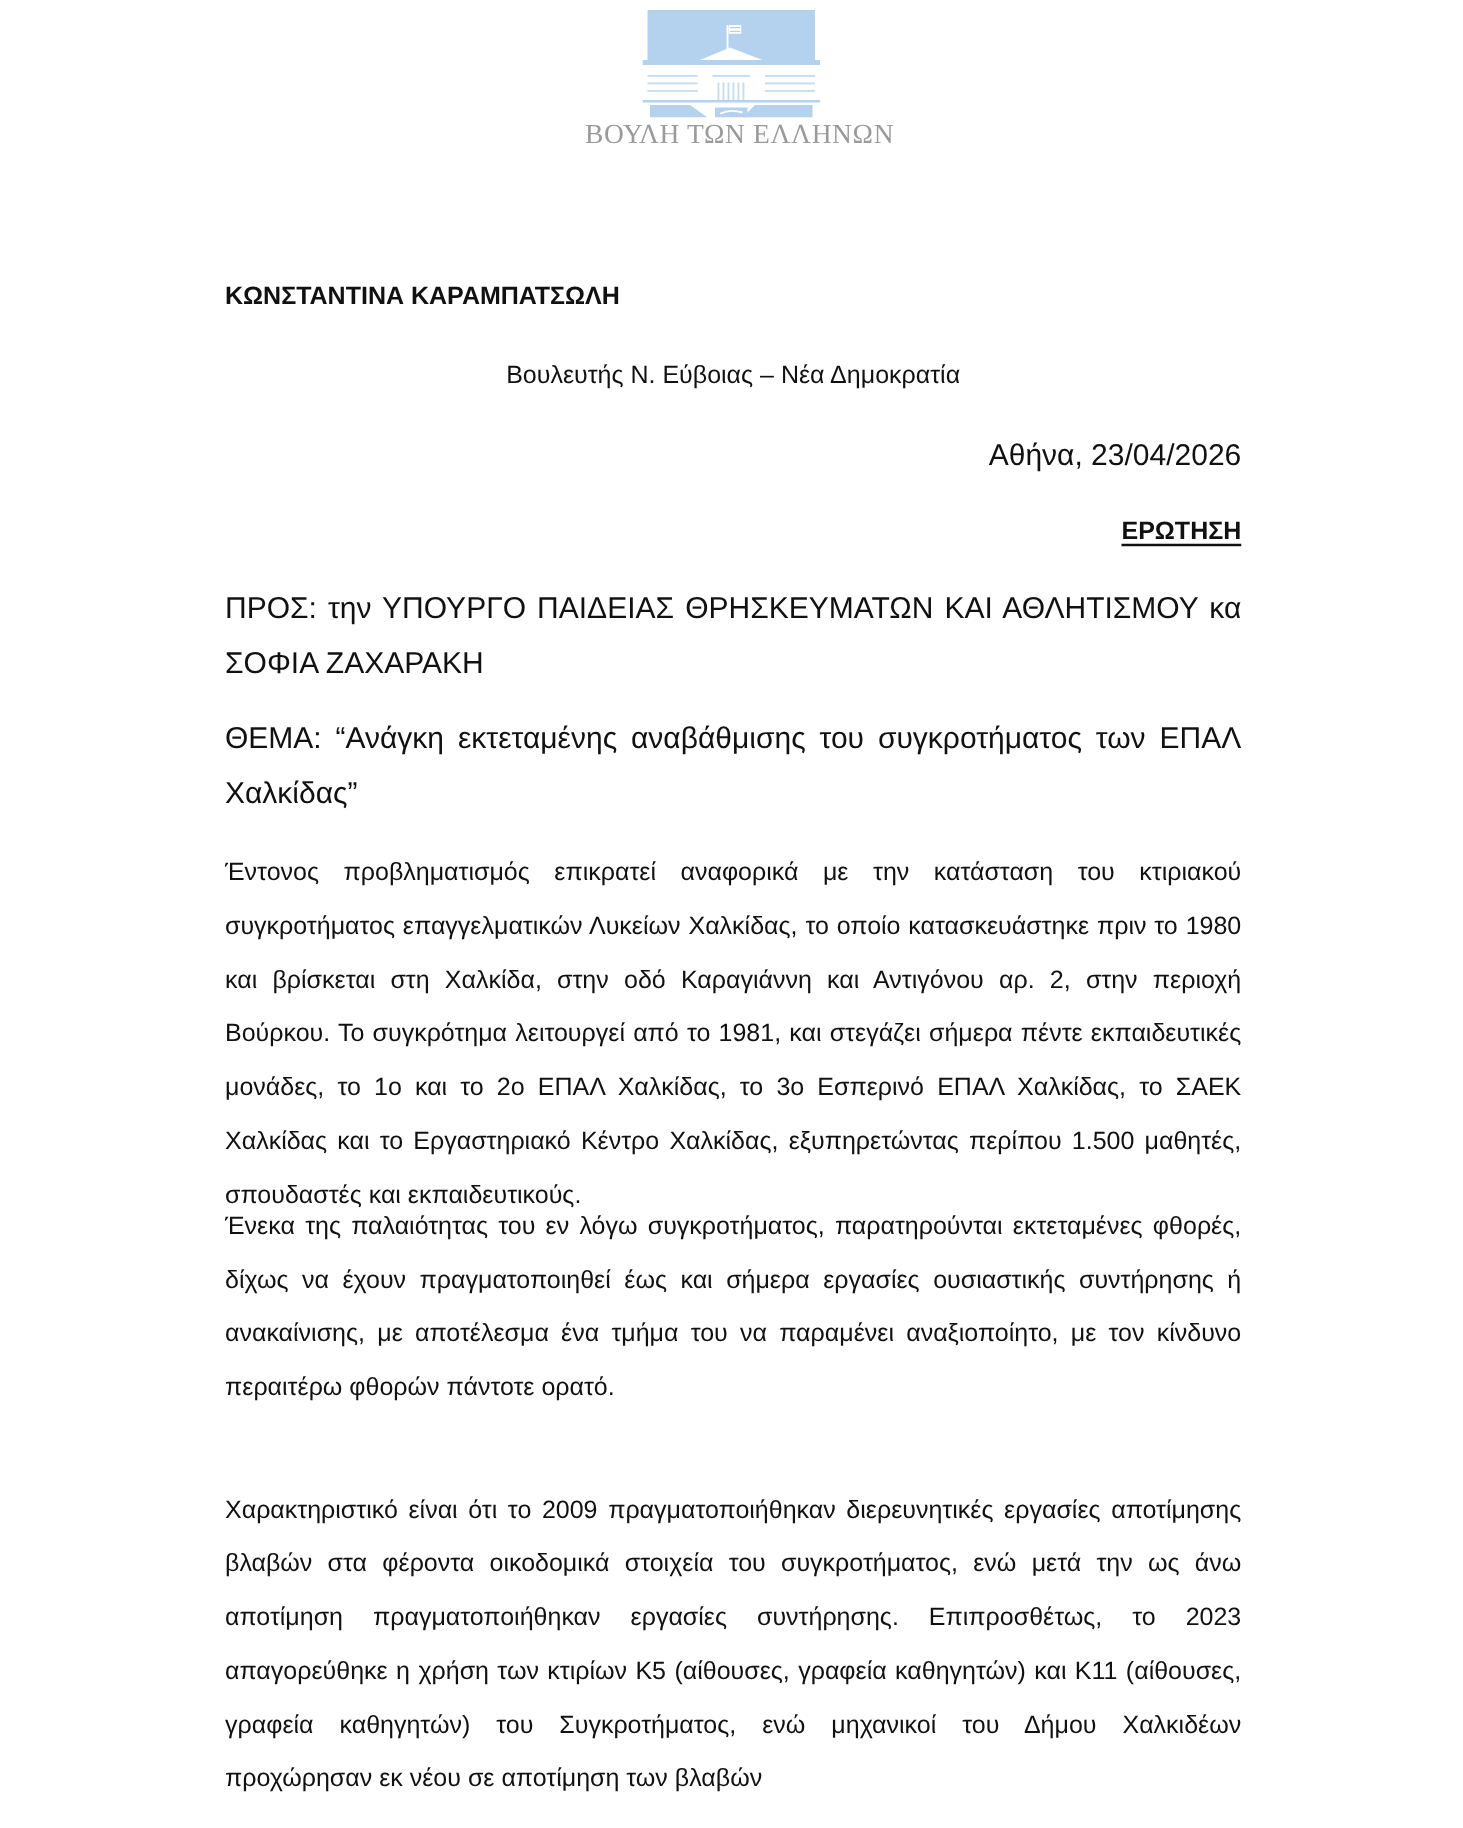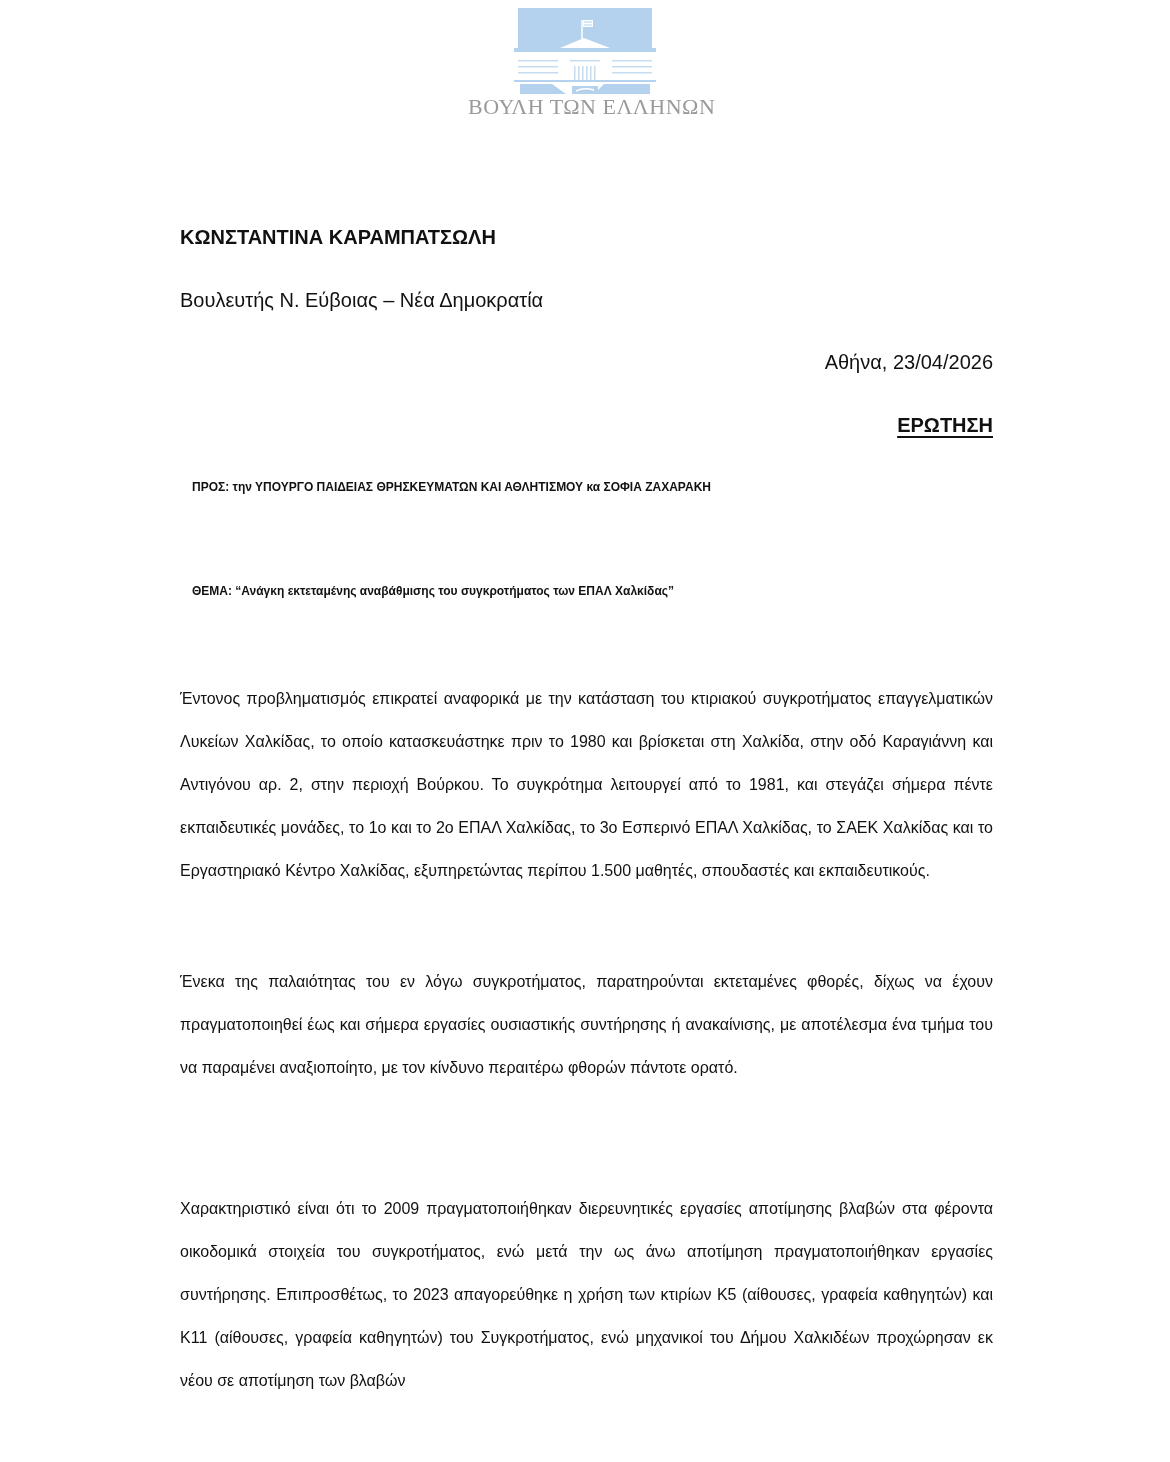--- a/index.html
+++ b/index.html
@@ -55,59 +55,60 @@
       font-size: 20px;
       font-weight: bold;
       text-align: left;
     }
     .author-role {
       position: absolute;
       top: 289px;
       left: 0;
       width: 813px;
       font-size: 20px;
+      text-align: center;
     }
     .date-line {
       position: absolute;
       top: 351px;
       left: 0;
       width: 813px;
-      font-size: 20px;
+      font-size: 24px;
       text-align: right;
     }
     .doc-type {
       position: absolute;
       top: 414px;
       left: 0;
       width: 813px;
       font-size: 20px;
       font-weight: bold;
       text-align: right;
     }
     .doc-type span {
       text-decoration: underline;
       text-decoration-thickness: 2px;
       text-underline-offset: 4px;
     }
     .addressee, .subject {
       position: absolute;
-      left: 12px;
+      left: 0;
       width: 813px;
-      font-size: 12px;
-      font-weight: bold;
+      font-size: 24px;
+      font-weight: normal;
       text-align: justify;
       line-height: 44px;
     }
     .addressee { top: 465px; }
     .subject { top: 569px; }
     .para {
       position: absolute;
       left: 0;
       width: 813px;
-      font-size: 16px;
+      font-size: 20px;
       text-align: justify;
       line-height: 43px;
     }
     .p1 { top: 677px; }
     .p2 { top: 960px; }
     .p3 { top: 1187px; }
   </style>
 </head>
 <body>
 

